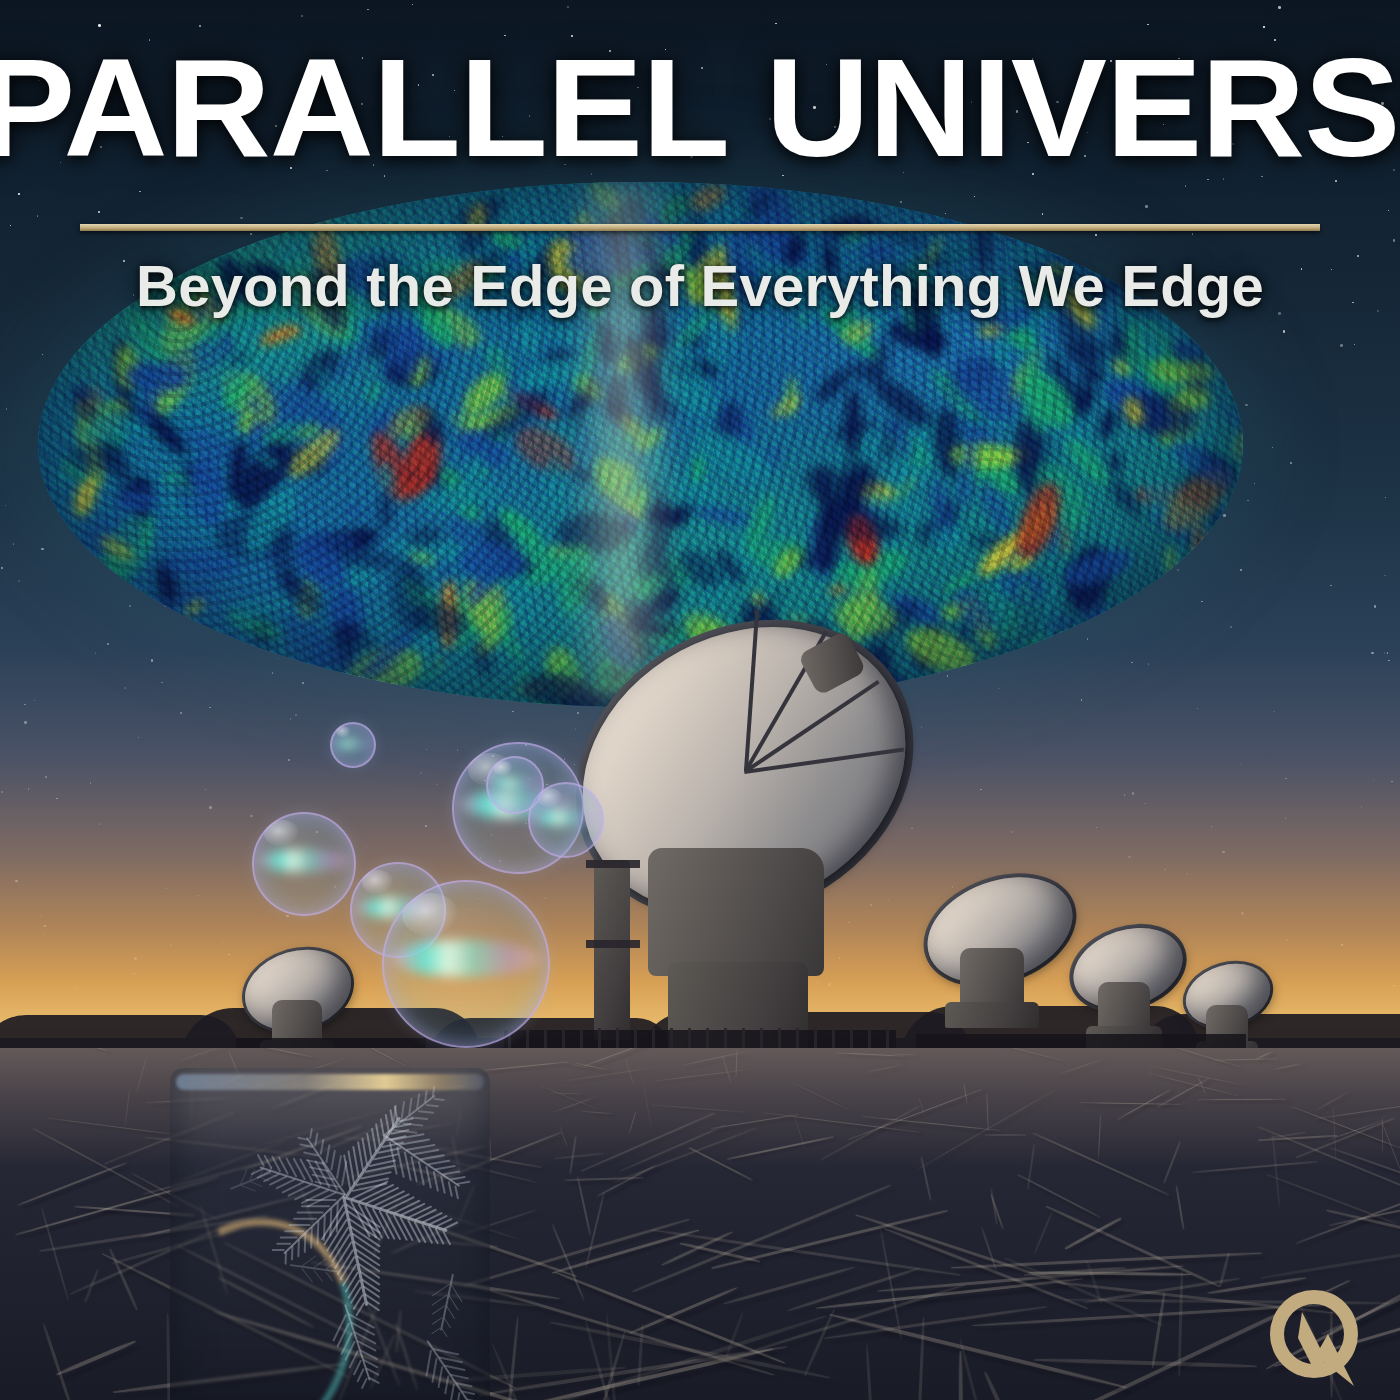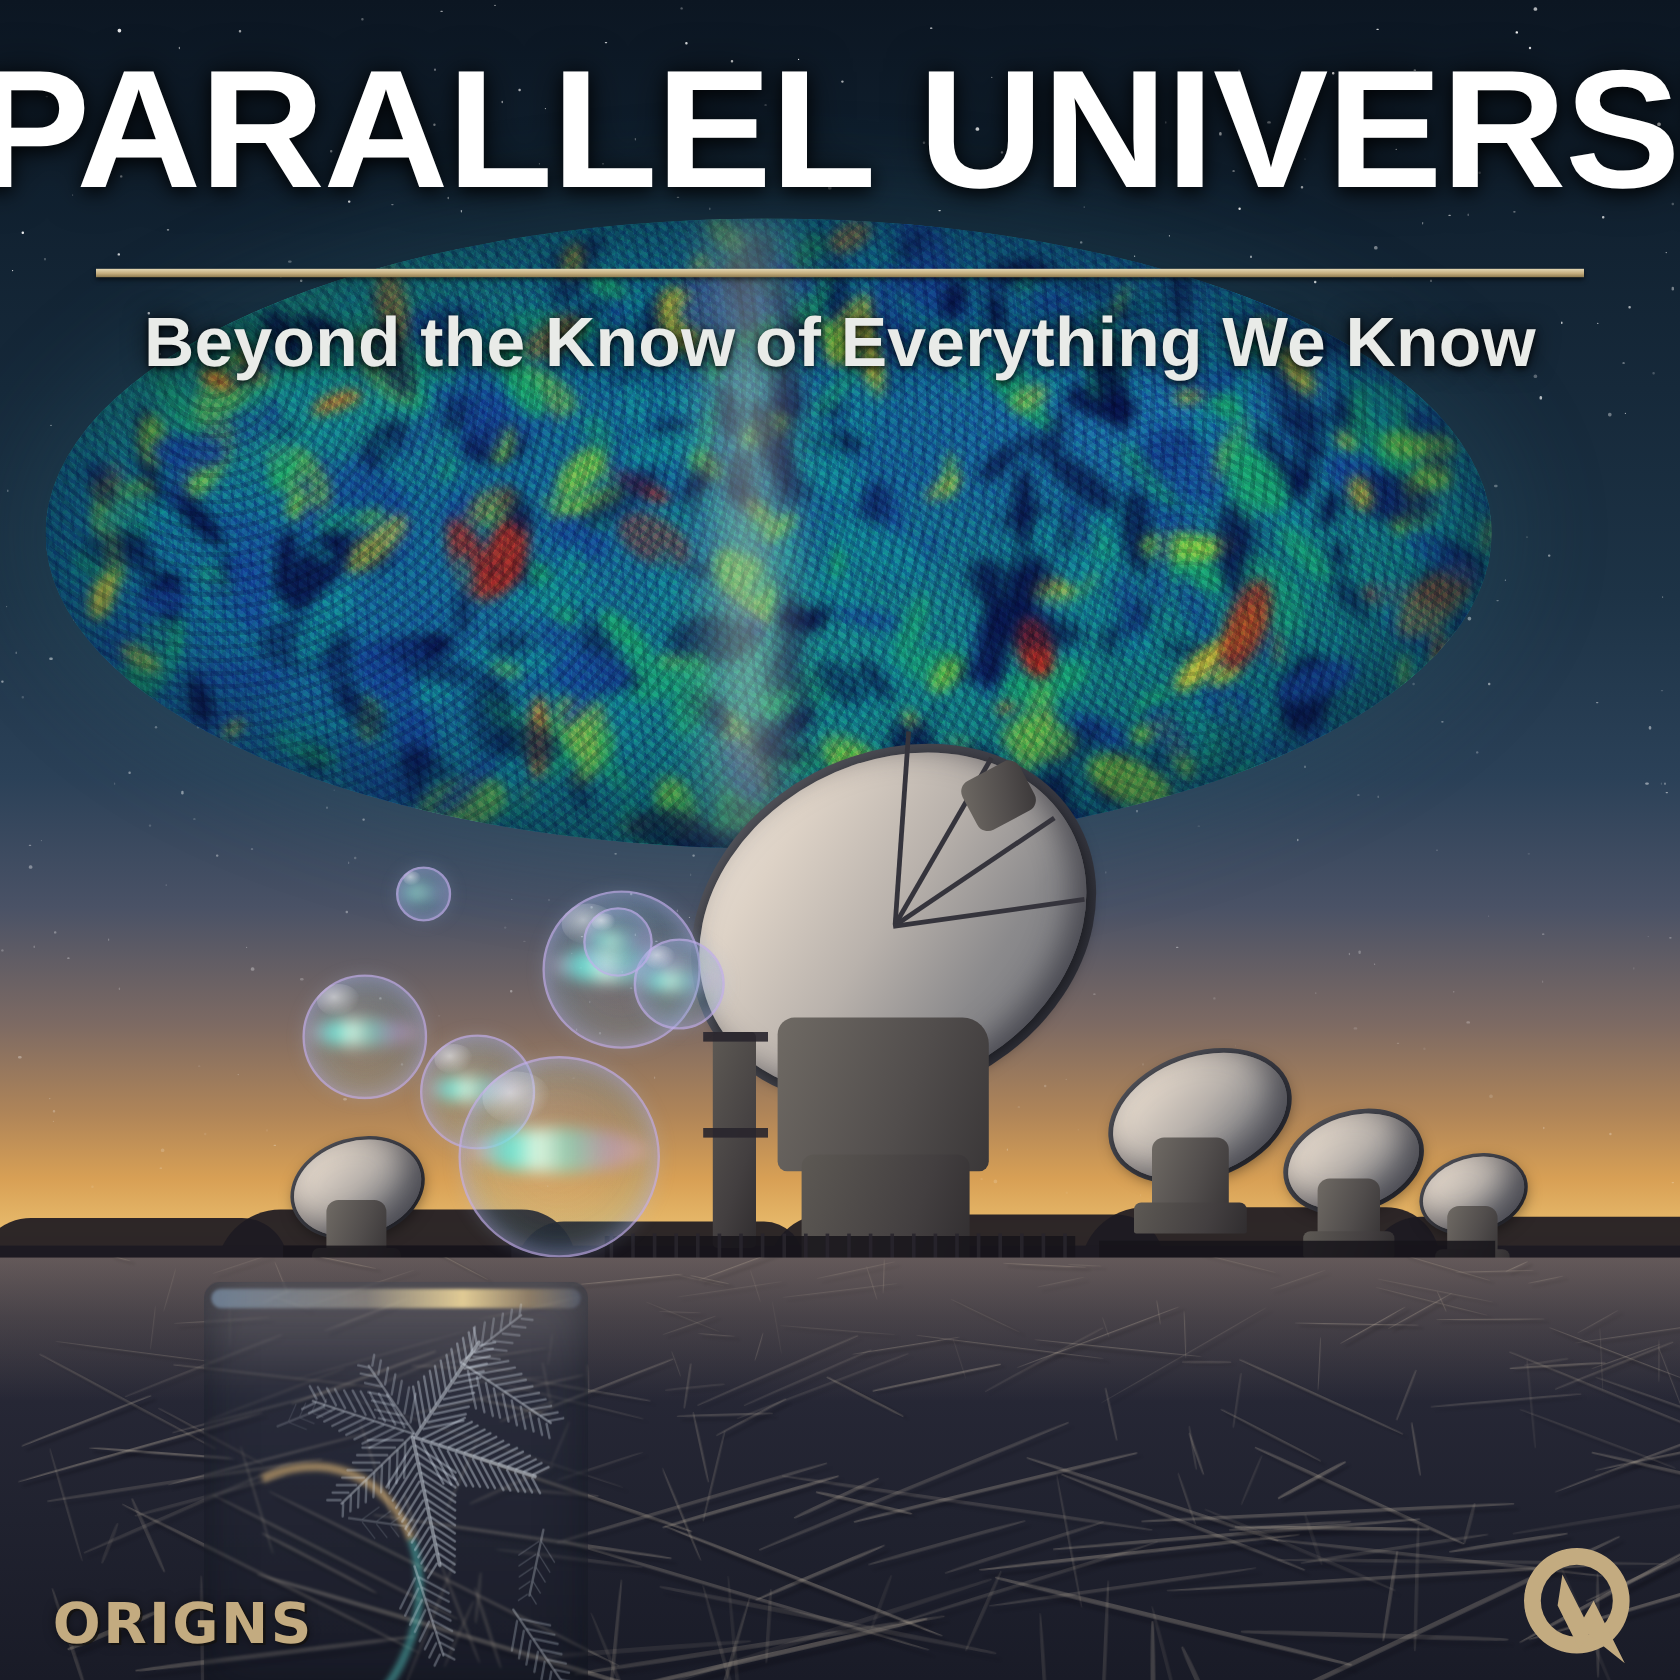--- a/index.html
+++ b/index.html
@@ -1963,23 +1963,22 @@
           <div class="barb" style="left:31.7px;top:0px;width:10.4px;height:1.19px;transform:rotate(-44deg)"></div>
           <div class="barb" style="left:31.7px;top:1.4px;width:10.4px;height:1.19px;transform:rotate(44deg)"></div>
           <div class="barb" style="left:42.2px;top:0px;width:7.7px;height:1.19px;transform:rotate(-44deg)"></div>
           <div class="barb" style="left:42.2px;top:1.4px;width:7.7px;height:1.19px;transform:rotate(44deg)"></div>
         </div>
       </div>
   </div>
 
   <div class="title">PARALLEL UNIVERSES</div>
   <div class="rule"></div>
-  <div class="subtitle">Beyond the Know of Everything We Know</div>
+  <div class="subtitle">Beyond the Edge of Everything We Edge</div>
 
-  <div class="origins">ORIGNS</div>
   <div class="qmark">
     <svg viewBox="0 0 112 112" width="112" height="112" aria-hidden="true">
       <path d="M56 8 A44 44 0 1 0 56 96 A44 44 0 1 0 56 8 Z M56 22 A30 30 0 1 1 56 82 A30 30 0 1 1 56 22 Z" fill="#c3ab80"></path>
       <path d="M44 30 L62 66 L70 52 L96 104 L66 80 L58 92 L40 56 Z" fill="#c3ab80"></path>
     </svg>
   </div>
 
 </div>
 
 </body></html>

